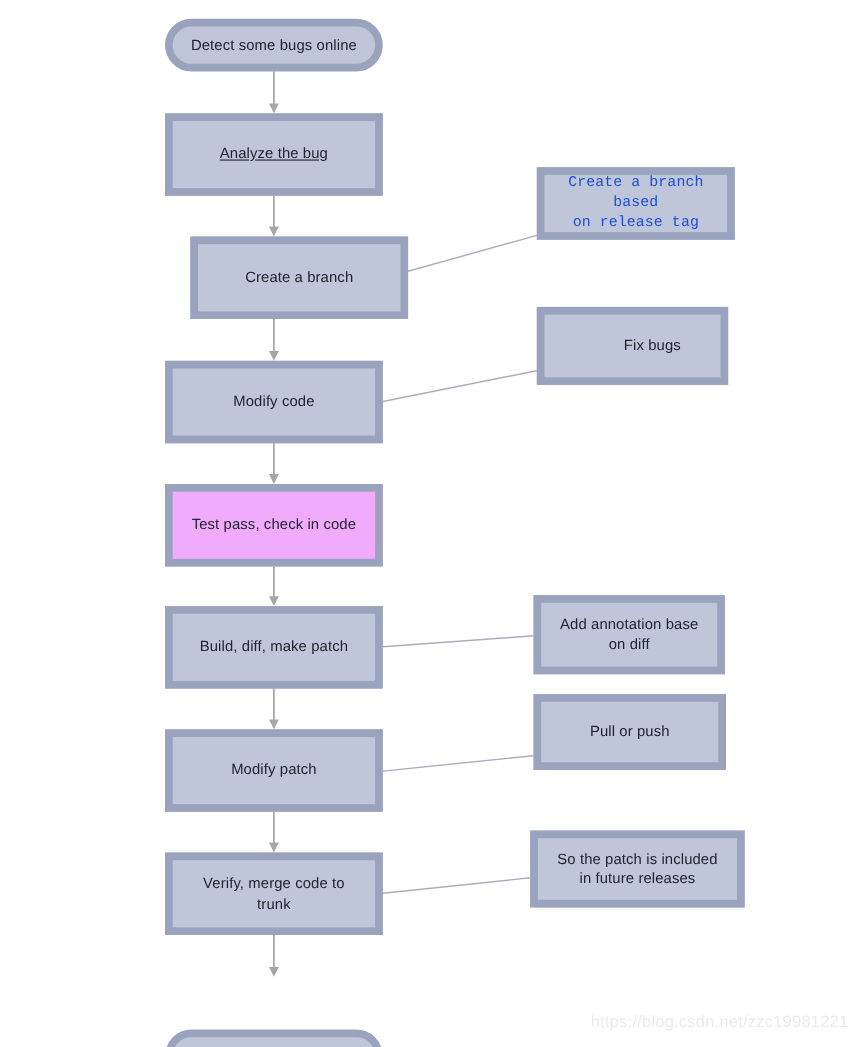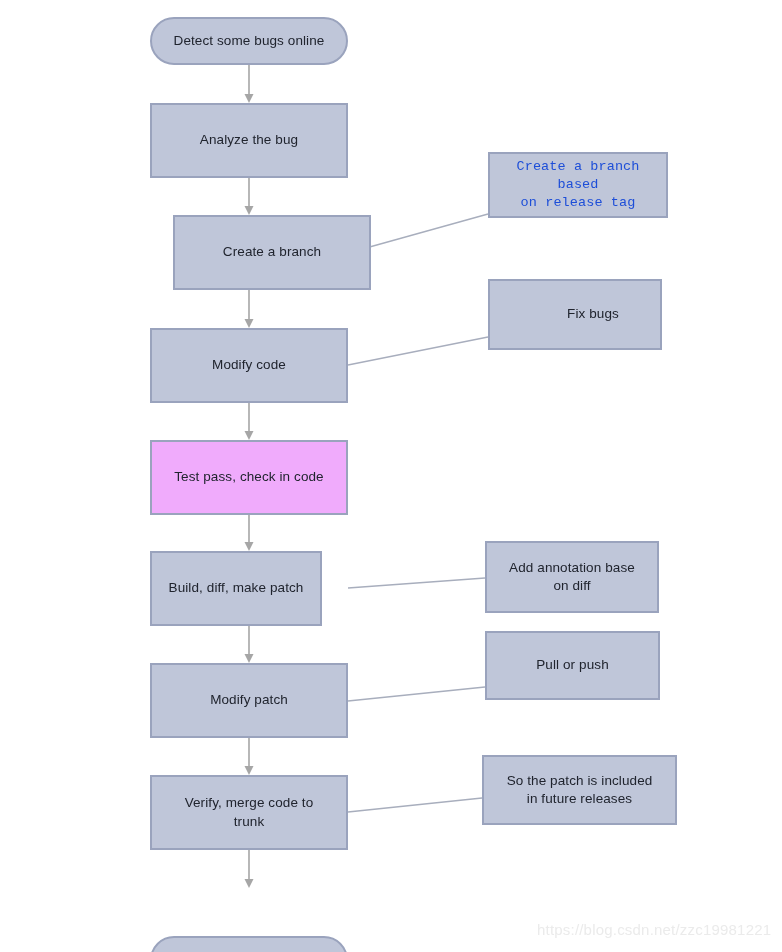--- a/index.html
+++ b/index.html
@@ -17,21 +17,21 @@
   #canvas {
     position: absolute;
     left: 0;
     top: 0;
     width: 782px;
     height: 952px;
   }
   .node {
     position: absolute;
     background: #bfc6d9;
-    border: 2px solid #000000;
+    border: 7px solid #000000;
     box-sizing: border-box;
     display: flex;
     align-items: center;
     justify-content: center;
     text-align: center;
     color: #20242e;
     font-size: 13.5px;
     line-height: 1.35;
     letter-spacing: 0.1px;
     padding: 2px 8px;
@@ -101,33 +101,33 @@
         <line class="branch-line" x1="348" y1="365" x2="488" y2="337"></line>
         <line class="branch-line" x1="348" y1="588" x2="485" y2="578"></line>
         <line class="branch-line" x1="348" y1="701" x2="485" y2="687"></line>
         <line class="branch-line" x1="348" y1="812" x2="482" y2="798"></line>
       </g>
   </svg>
   <div id="main-nodes">
       <div class="node terminator" style="left: 150px; top: 17px; width: 198px; height: 48px; background: rgb(191, 198, 217); border-color: rgb(154, 163, 189); color: rgb(32, 36, 46);">
         <span class="node-label">Detect some bugs online</span>
       </div>
-      <div class="node" style="left: 150px; top: 103px; width: 198px; height: 75px; background: rgb(191, 198, 217); border-color: rgb(154, 163, 189); color: rgb(32, 36, 46);">
+      <div class="node" style="left: 150px; top: 103px; width: 198px; height: 75px; background: rgb(191, 198, 217); border-color: rgb(154, 163, 189); color: rgb(32, 36, 46); text-decoration: underline;">
         <span class="node-label">Analyze the bug</span>
       </div>
       <div class="node" style="left: 150px; top: 215px; width: 198px; height: 75px; background: rgb(191, 198, 217); border-color: rgb(154, 163, 189); color: rgb(32, 36, 46); margin-left: 23px;">
         <span class="node-label">Create a branch</span>
       </div>
       <div class="node" style="left: 150px; top: 328px; width: 198px; height: 75px; background: rgb(191, 198, 217); border-color: rgb(154, 163, 189); color: rgb(32, 36, 46);">
         <span class="node-label">Modify code</span>
       </div>
       <div class="node" style="left: 150px; top: 440px; width: 198px; height: 75px; background: #f0abfc; border-color: rgb(154, 163, 189); color: rgb(32, 36, 46);">
         <span class="node-label">Test pass, check in code</span>
       </div>
-      <div class="node" style="left: 150px; top: 551px; width: 172px; height: 75px; background: rgb(191, 198, 217); border-color: rgb(154, 163, 189); color: rgb(32, 36, 46);">
+      <div class="node" style="left: 150px; top: 551px; width: 198px; height: 75px; background: rgb(191, 198, 217); border-color: rgb(154, 163, 189); color: rgb(32, 36, 46);">
         <span class="node-label">Build, diff, make patch</span>
       </div>
       <div class="node" style="left: 150px; top: 663px; width: 198px; height: 75px; background: rgb(191, 198, 217); border-color: rgb(154, 163, 189); color: rgb(32, 36, 46);">
         <span class="node-label">Modify patch</span>
       </div>
       <div class="node" style="left: 150px; top: 775px; width: 198px; height: 75px; background: rgb(191, 198, 217); border-color: rgb(154, 163, 189); color: rgb(32, 36, 46);">
         <span class="node-label">Verify,  merge code to
 trunk</span>
       </div>
       <div class="node terminator" style="left: 150px; top: 888px; width: 198px; height: 48px; background: rgb(191, 198, 217); border-color: rgb(154, 163, 189); color: #6d28d9; margin-top: 48px;">

